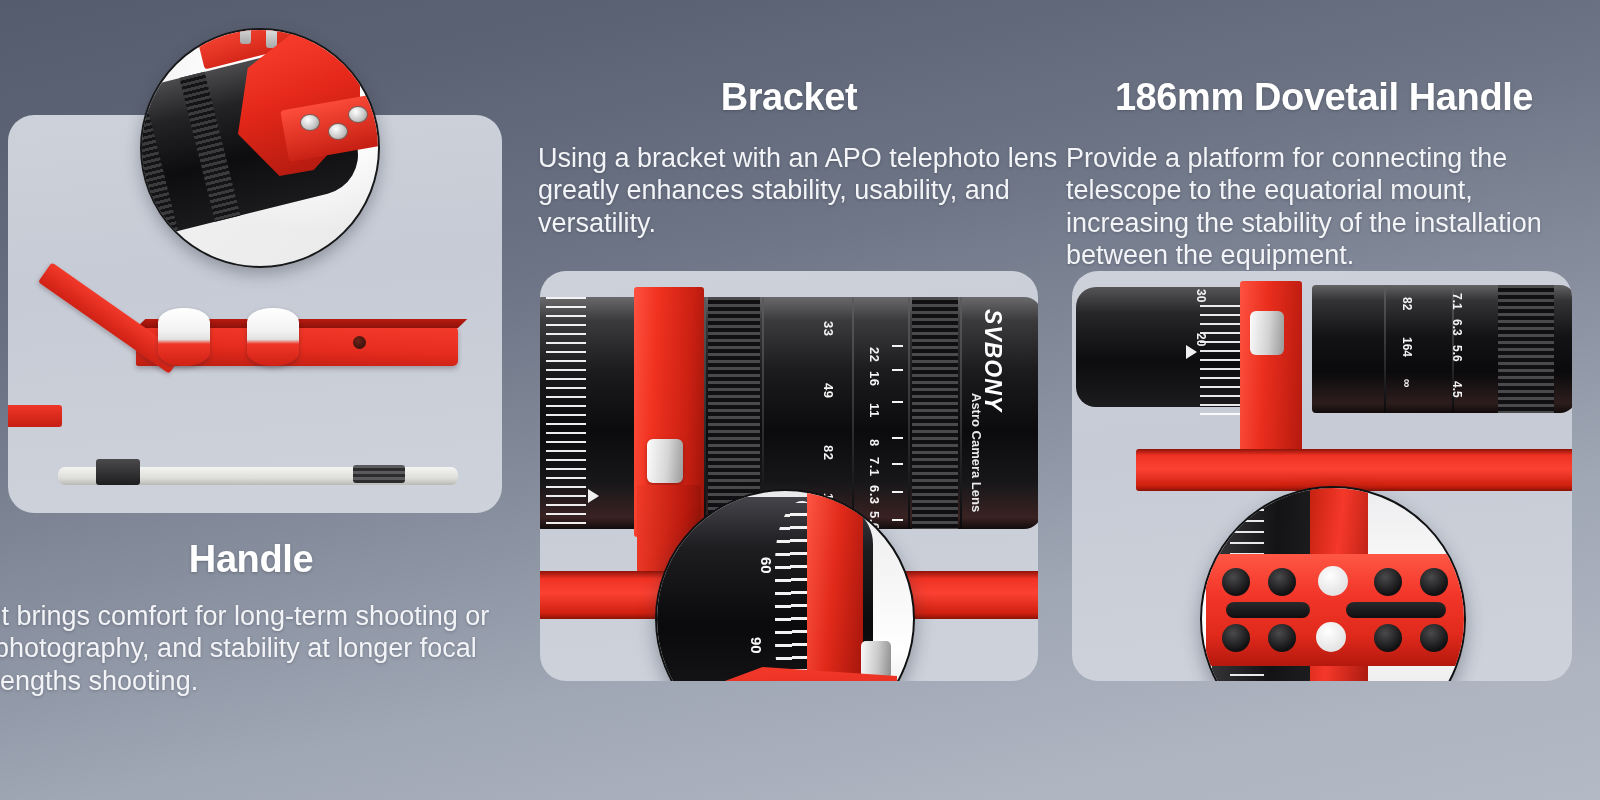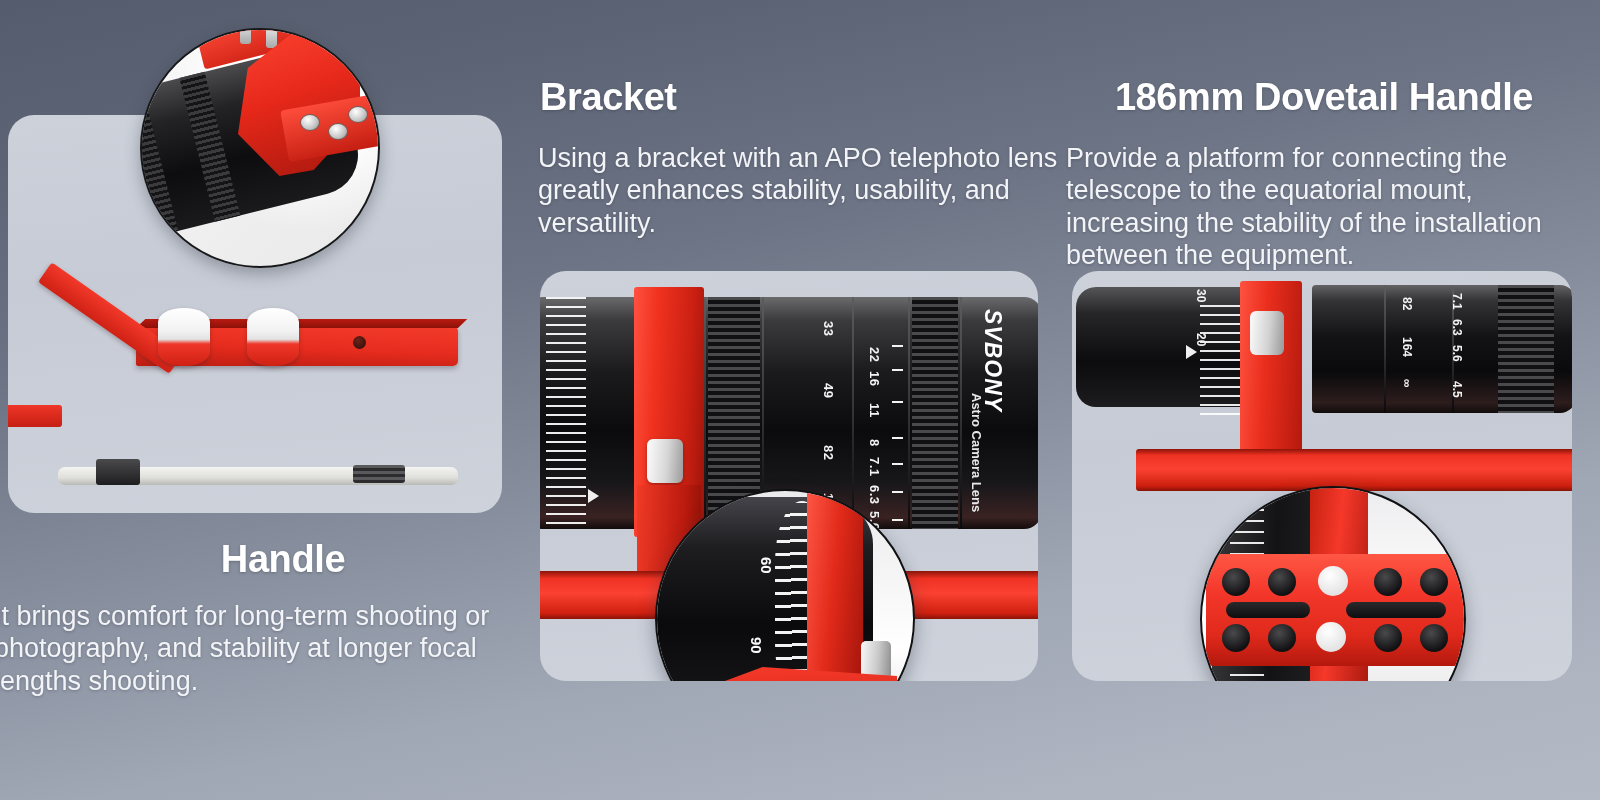--- a/index.html
+++ b/index.html
@@ -140,21 +140,21 @@
     position:absolute; left:56px; top:-16px; width:132px; height:40px;
     background:linear-gradient(175deg,#ff4a38,#cd2114);
     transform:rotate(-14deg); border-radius:3px;
   }
   .inset-pin{
     position:absolute; width:11px; height:24px; border-radius:3px;
     background:linear-gradient(180deg,#f0f0f0,#a8a8a8);
   }
   #pin-a{ left:98px; top:-10px; } #pin-b{ left:124px; top:-6px; }
 
-  #handle-title { left:0; top:538px; width:502px; text-align:center; font-size:38px;margin-left:32px; }
+  #handle-title { left:0; top:538px; width:502px; text-align:center; font-size:38px; }
   #handle-desc  { left:-6px; top:600px; width:508px; font-size:27px; }
 
   
   #center-card { left:540px; top:271px; width:498px; height:410px; }
 
   .lens-barrel{
     position:absolute; left:-4px; top:26px; width:506px; height:232px;
     background:
       linear-gradient(180deg,#6a6a6d 0%,#3b3b3e 10%,#1b1b1d 32%,#0b0b0d 58%,#17171a 80%,#3a2222 95%,#120c0c 100%);
     border-radius:6px 18px 18px 6px;
@@ -247,21 +247,21 @@
     position:absolute; left:30px; top:176px; width:210px; height:90px;
     background:linear-gradient(178deg,#f5392a,#c01d10);
     clip-path:polygon(6% 26%, 36% 0%, 100% 10%, 100% 100%, 0% 100%);
   }
   .ci-knob{
     position:absolute; left:204px; top:150px; width:30px; height:38px;
     border-radius:5px;
     background:linear-gradient(95deg,#fafafa,#c9c9c9 55%,#8d8d8d);
   }
 
-  #bracket-title { left:540px; top:76px; width:498px; text-align:left; font-size:38px; }
+  #bracket-title { left:540px; top:76px; width:498px; text-align:center; font-size:38px; }
   #bracket-desc  { left:538px; top:142px; width:520px; font-size:27px; }
 
   
   #right-card { left:1072px; top:271px; width:500px; height:410px; }
 
   .r-lens-left{
     position:absolute; left:4px; top:16px; width:180px; height:120px;
     border-radius:20px 6px 6px 20px;
     background:linear-gradient(180deg,#555558 0%,#262628 22%,#0c0c0e 62%,#1c1c1f 100%);
   }

